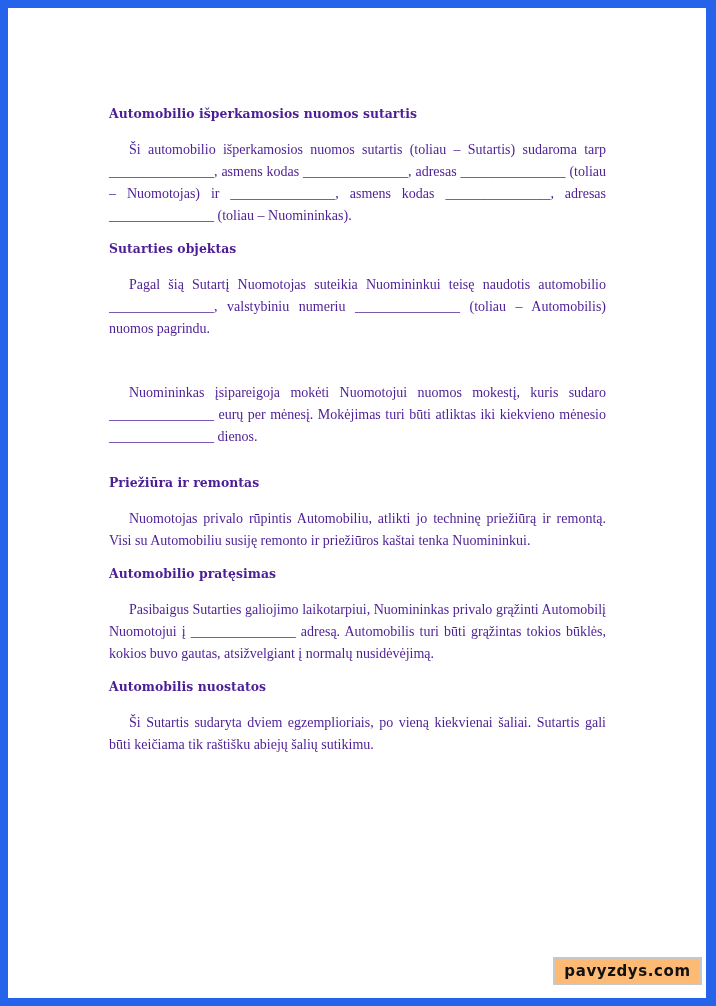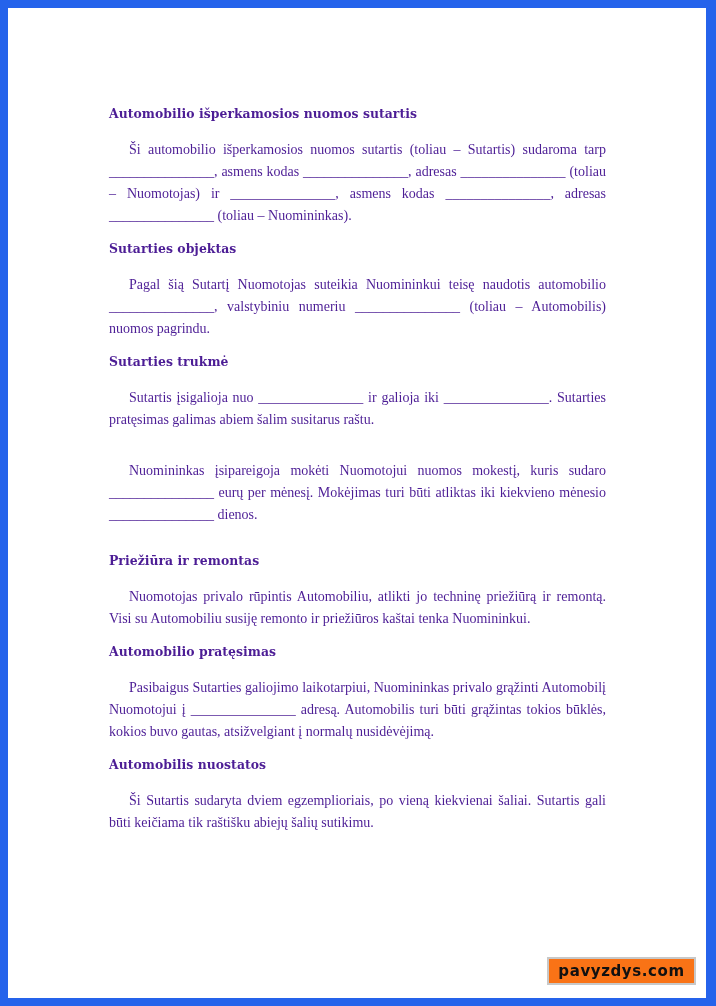--- a/index.html
+++ b/index.html
@@ -35,24 +35,24 @@
       line-height: 22px;
       text-align: justify;
       text-indent: 20px;
       margin: 0;
     }
     .gap-h { height: 16px; }
     .gap-p { height: 13px; }
     .gap-pp { height: 13px; }
     .watermark {
       position: absolute;
-      right: 10px; bottom: 13px;
+      right: 4px; bottom: 13px;
       width: 145px; height: 24px;
       border: 2px solid #c8c8c8;
-      background: #f97316;
+      background: #fdba74;
       font-family: "DejaVu Sans", sans-serif;
       font-weight: bold;
       font-size: 15px;
       color: #111;
       text-align: center;
       line-height: 24px;
       letter-spacing: 0.6px;
     }
   </style>
 </head>
@@ -65,25 +65,20 @@
     <p>Ši automobilio išperkamosios nuomos sutartis (toliau – Sutartis) sudaroma tarp _______________, asmens kodas _______________, adresas _______________ (toliau – Nuomotojas) ir _______________, asmens kodas _______________, adresas _______________ (toliau – Nuomininkas).</p>
 
     <div class="gap-p"></div>
     <section>
       <h2>Sutarties objektas</h2>
       <div class="gap-h"></div>
       <p>Pagal šią Sutartį Nuomotojas suteikia Nuomininkui teisę naudotis automobilio _______________, valstybiniu numeriu _______________ (toliau – Automobilis) nuomos pagrindu.</p>
     </section>
 
     <div class="gap-p"></div>
-    <section>
-      <h2>Sutarties trukmė</h2>
-      <div class="gap-h"></div>
-      <p>Sutartis įsigalioja nuo _______________ ir galioja iki _______________. Sutarties pratęsimas galimas abiem šalim susitarus raštu.</p>
-    </section>
 
     <div class="gap-p"></div>
     <section>
       <div class="gap-h"></div>
       <p>Nuomininkas įsipareigoja mokėti Nuomotojui nuomos mokestį, kuris sudaro _______________ eurų per mėnesį. Mokėjimas turi būti atliktas iki kiekvieno mėnesio _______________ dienos.</p>
     </section>
 
     <div class="gap-p"></div>
 
     <div class="gap-p"></div>

